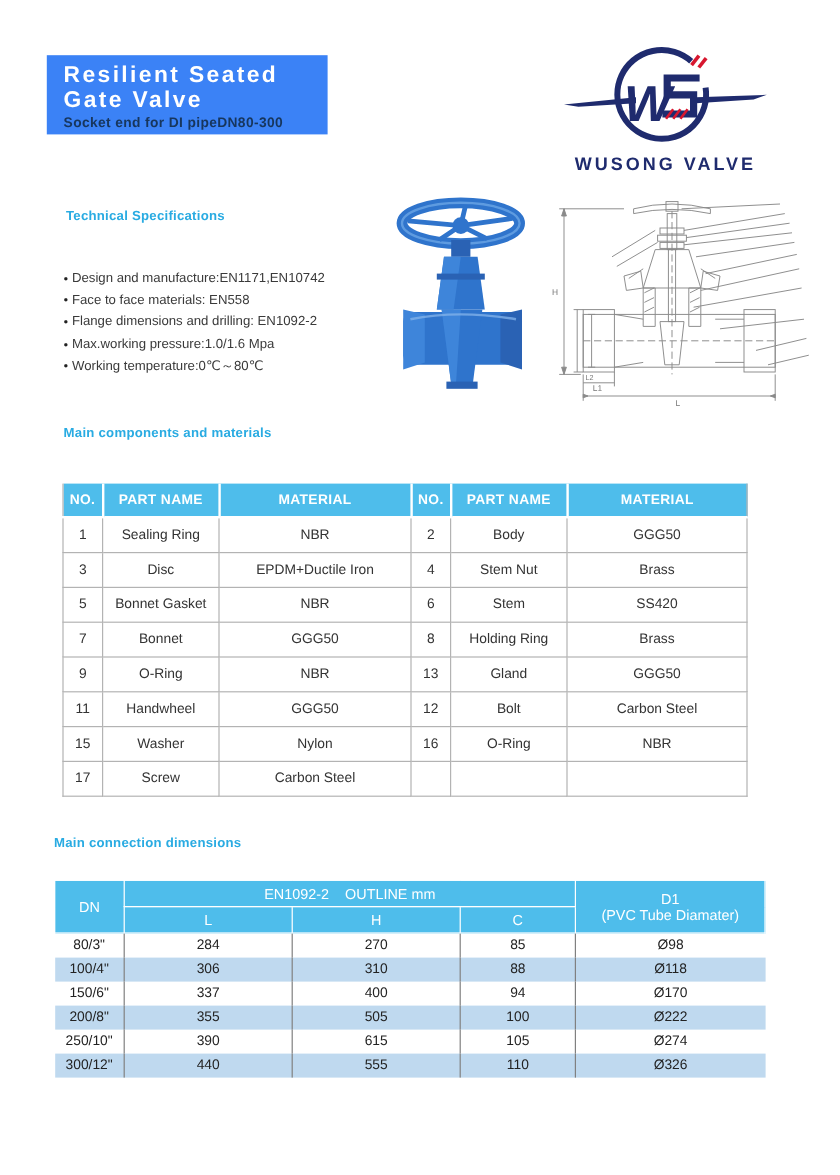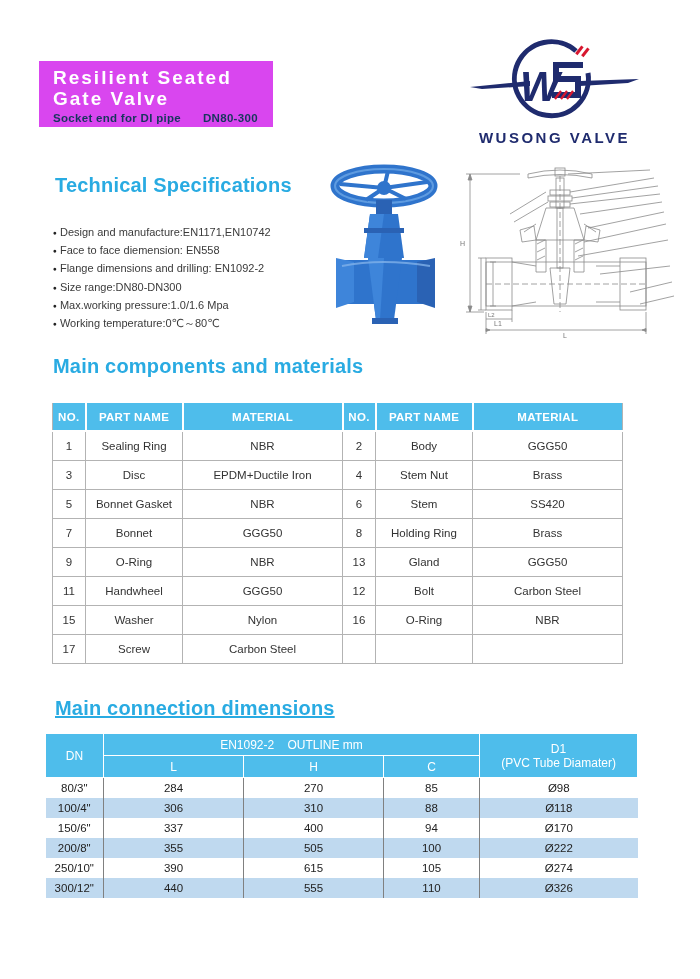--- a/index.html
+++ b/index.html
@@ -1,32 +1,32 @@
 <!DOCTYPE html>
 <html><head>
 <meta charset="utf-8">
 <style>
   html,body{margin:0;padding:0;background:#fff;}
   body{font-family:"Liberation Sans","DejaVu Sans",sans-serif;color:#333;}
   .page{position:relative;width:700px;height:979px;background:#fff;overflow:hidden;}
 
   
-  .title-block{position:absolute;left:39px;top:61px;width:234px;height:66px;background:#d946ef;
+  .title-block{position:absolute;left:39px;top:46px;width:234px;height:66px;background:#3b82f6;
     box-sizing:border-box;padding:6px 0 0 14px;}
   .title-line{color:#fff;font-weight:bold;font-size:19px;line-height:21px;letter-spacing:2px;}
-  .subtitle-row{margin-top:3px;font-size:11.5px;font-weight:bold;color:#17365D;display:flex;gap:22px;letter-spacing:.3px;}
+  .subtitle-row{margin-top:3px;font-size:11.5px;font-weight:bold;color:#17365D;display:flex;letter-spacing:.3px;}
 
   
   .logo{position:absolute;left:452px;top:33px;width:205px;height:118px;}
   .logo svg{display:block;}
   .brand-name{position:absolute;left:0;top:96px;width:205px;text-align:center;color:#1F2B6E;
     font-weight:bold;font-size:15px;letter-spacing:2.5px;}
 
   
-  .section-heading{position:absolute;color:#29ABE2;font-size:20px;font-weight:bold;letter-spacing:.2px;}
+  .section-heading{position:absolute;color:#29ABE2;font-size:11px;font-weight:bold;letter-spacing:.2px;}
   h2,h1,h3{margin:0;}
 
   
   .specs{position:absolute;left:53px;top:200px;width:280px;margin-top:24px;}
   .spec-item{font-size:11px;color:#3a3a3a;line-height:16.2px;display:flex;align-items:baseline;}
   .spec-item::before{content:"●";font-size:6.5px;margin-right:3px;position:relative;top:-1px;color:#222;}
 
   
   .photo{position:absolute;left:328px;top:162px;}
   .drawing{position:absolute;left:450px;top:162px;}
@@ -81,23 +81,22 @@
       <path d="M 131 32 H 104 V 46 H 126 V 62 H 100" fill="none" stroke="#1F2B6E" stroke-width="6"></path>
 
       <path d="M 103 66 l 6 -8 M 109 66 l 6 -8 M 115 66 l 6 -8" stroke="#D7172F" stroke-width="2.2" fill="none"></path>
     </svg>
     <div class="brand-name">WUSONG VALVE</div>
   </div>
 
   <h2 class="section-heading" style="left:55px;top:174px;">Technical Specifications</h2>
   <div class="specs">
     <div class="spec-item">Design and manufacture:EN1171,EN10742</div>
-    <div class="spec-item">Face to face diemension: EN558</div>
+    <div class="spec-item">Face to face materials: EN558</div>
     <div class="spec-item">Flange dimensions and drilling: EN1092-2</div>
-    <div class="spec-item">Size range:DN80-DN300</div>
     <div class="spec-item">Max.working pressure:1.0/1.6 Mpa</div>
     <div class="spec-item">Working temperature:0℃～80℃</div>
   </div>
 
   <div class="photo">
     <svg width="115" height="175" viewBox="0 0 115 175">
 
       <ellipse cx="56" cy="24" rx="49" ry="17" fill="none" stroke="#2F74CC" stroke-width="9"></ellipse>
       <ellipse cx="56" cy="24" rx="49" ry="17" fill="none" stroke="#5E9BE0" stroke-width="2"></ellipse>
       <circle cx="56" cy="26" r="7" fill="#2F74CC"></circle>
@@ -256,21 +255,21 @@
           <td>17</td>
           <td>Screw</td>
           <td>Carbon Steel</td>
           <td></td>
           <td></td>
           <td></td>
         </tr>
       </tbody>
   </table>
 
-  <h2 class="section-heading" style="left:55px;top:697px;text-decoration:underline;">Main connection dimensions</h2>
+  <h2 class="section-heading" style="left:45px;top:697px;">Main connection dimensions</h2>
 
   <table class="dim-table">
     <colgroup>
       <col style="width:58px">
         <col style="width:140px">
         <col style="width:140px">
       <col style="width:96px">
         <col style="width:158px">
     </colgroup>
     <thead>

